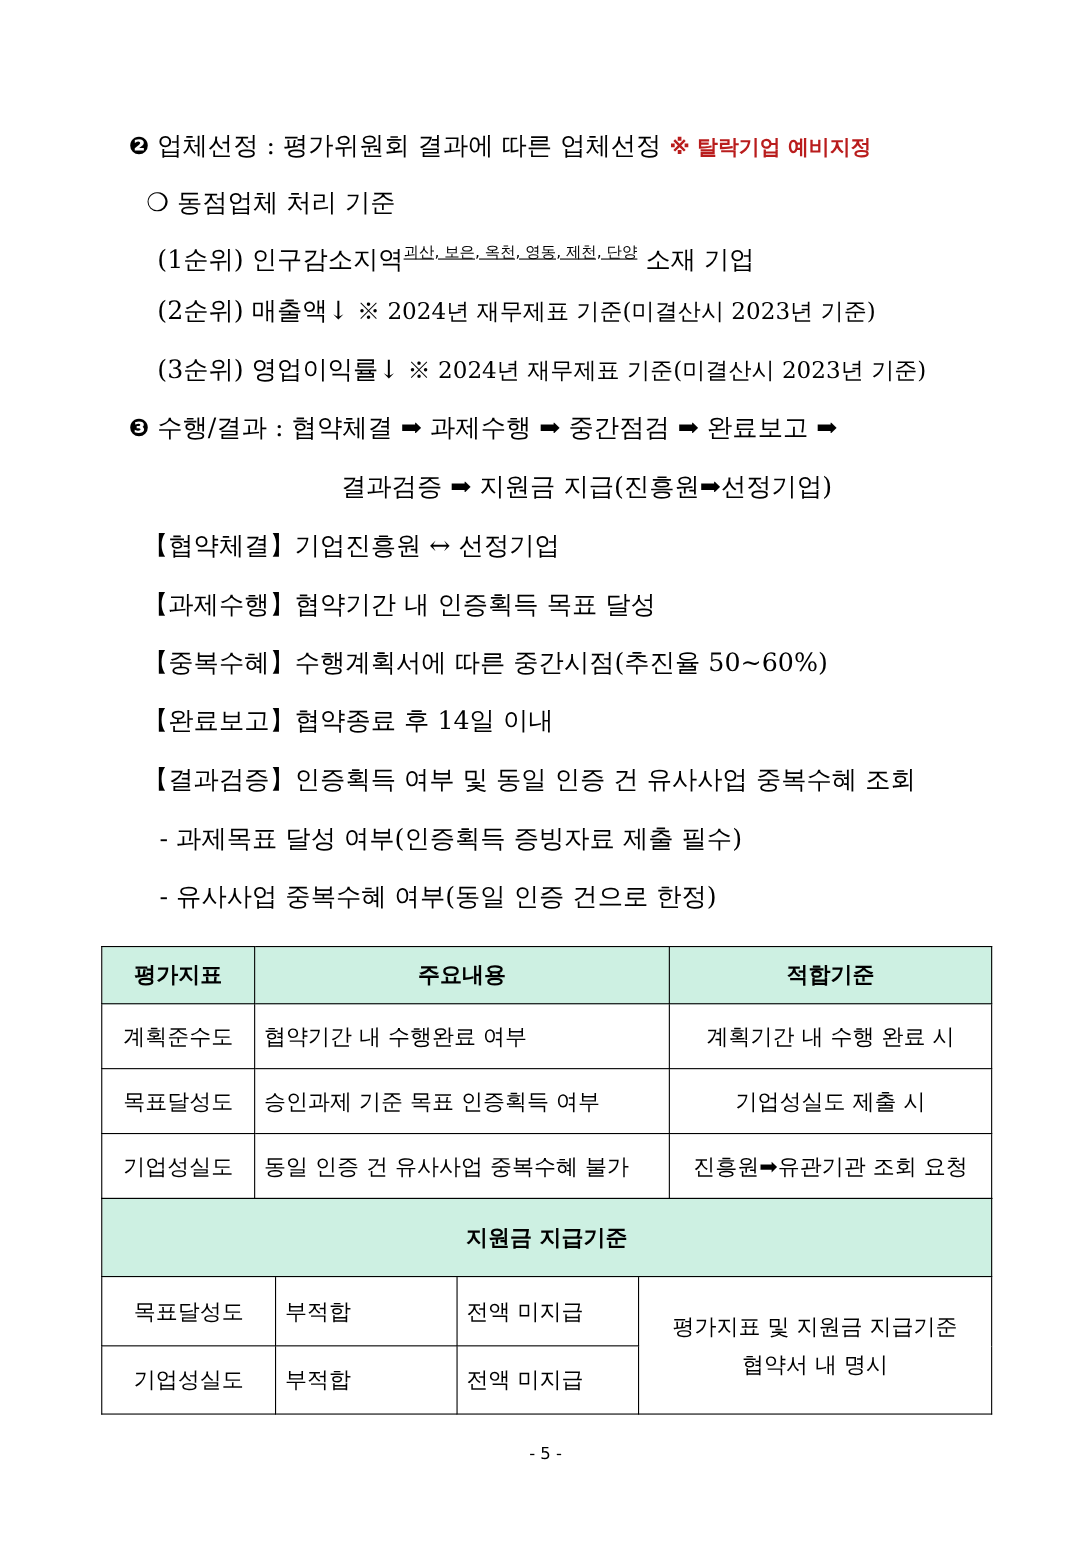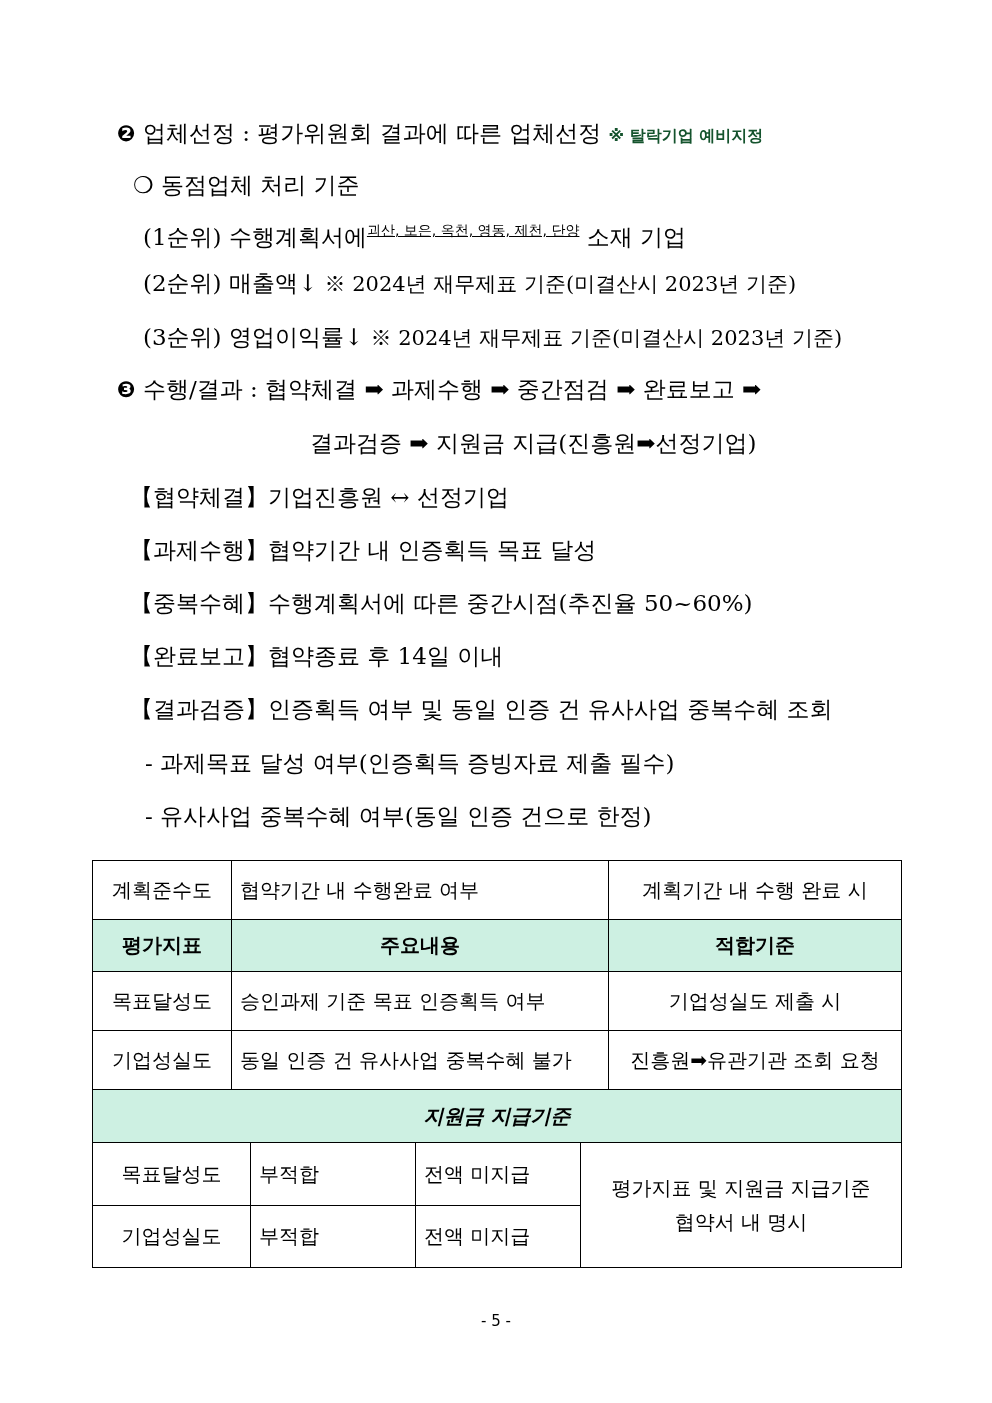--- a/index.html
+++ b/index.html
@@ -1,20 +1,20 @@
 <!DOCTYPE html>
 <html><head>
 <meta charset="utf-8">
 <style>
   html, body { margin:0; padding:0; background:#ffffff; }
   body { width:992px; height:1403px; position:relative; overflow:hidden;
          font-family:"DejaVu Serif","Liberation Serif",serif; color:#000; }
   .line { position:absolute; white-space:nowrap; font-size:23px; line-height:30px; }
   .circ { font-family:"DejaVu Sans",sans-serif; font-weight:bold; font-size:22px; }
-  .blue { color:#14532d; font-family:"DejaVu Sans",sans-serif; font-weight:bold; font-size:16px; }
+  .blue { color:#b91c1c; font-family:"DejaVu Sans",sans-serif; font-weight:bold; font-size:19px; }
   .sup { font-size:14px; vertical-align:10px; font-family:"DejaVu Sans",sans-serif;text-decoration:underline; }
   .note { font-size:21px; }
   table { position:absolute; border-collapse:collapse; table-layout:fixed;
           font-family:"DejaVu Sans","Liberation Sans",sans-serif; font-size:20px; }
   td { border:1.5px solid #000; padding:0 8px; white-space:nowrap; }
   .hd { background:#cdf0e2; font-weight:bold; text-align:center; }
   .c { text-align:center; }
   .pageno { position:absolute; left:0; width:992px; top:1312px; text-align:center;
             font-family:"DejaVu Sans",sans-serif; font-size:15px; }
 </style>
@@ -27,21 +27,21 @@
   <span class="blue">※ 탈락기업 예비지정</span>
 </div>
 
 <div class="line" style="left:133px;top:170px;">
   <span>❍</span>
   <span>동점업체 처리 기준</span>
 </div>
 
 <div class="line" style="left:143px;top:215px;">
   <span>(1순위)</span>
-  <span>수행계획서에</span><span class="sup">괴산, 보은, 옥천, 영동, 제천, 단양</span>
+  <span>인구감소지역</span><span class="sup">괴산, 보은, 옥천, 영동, 제천, 단양</span>
   <span>소재 기업</span>
 </div>
 
 <div class="line" style="left:143px;top:268px;">
   <span>(2순위)</span>
   <span>매출액↓</span>
   <span class="note">※ 2024년 재무제표 기준(미결산시 2023년 기준)</span>
 </div>
 
 <div class="line" style="left:143px;top:322px;">
@@ -74,29 +74,29 @@
 <div class="line" style="left:145px;top:748px;text-align:right;">- 과제목표 달성 여부(인증획득 증빙자료 제출 필수)</div>
 <div class="line" style="left:145px;top:801px;">- 유사사업 중복수혜 여부(동일 인증 건으로 한정)</div>
 
 <table style="left:92px;top:860px;width:809px;">
   <colgroup>
       <col style="width:139px">
       <col style="width:377px">
       <col style="width:293px">
     </colgroup>
   <tbody>
-      <tr style="height:59px;">
+      <tr style="height:52px;">
+    <td class="hd">평가지표</td>
+    <td class="hd">주요내용</td>
+    <td class="hd">적합기준</td>
+  </tr>
+  <tr style="height:59px;">
     <td class="c">계획준수도</td>
     <td>협약기간 내 수행완료 여부</td>
     <td class="c">계획기간 내 수행 완료 시</td>
-  </tr>
-  <tr style="height:52px;">
-    <td class="hd">평가지표</td>
-    <td class="hd">주요내용</td>
-    <td class="hd">적합기준</td>
   </tr>
   <tr style="height:59px;">
     <td class="c">목표달성도</td>
     <td>승인과제 기준 목표 인증획득 여부</td>
     <td class="c">기업성실도 제출 시</td>
   </tr>
   <tr style="height:59px;">
     <td class="c">기업성실도</td>
     <td>동일 인증 건 유사사업 중복수혜 불가</td>
     <td class="c">진흥원➡유관기관 조회 요청</td>
@@ -105,21 +105,21 @@
   </table>
 
 <table style="left:92px;top:1089px;width:809px;">
   <colgroup>
       <col style="width:158px">
       <col style="width:165px">
       <col style="width:165px">
       <col style="width:321px">
     </colgroup>
   <tbody>
-      <tr style="height:53px;font-style:italic;">
+      <tr style="height:71px;">
     <td class="hd" colspan="4">지원금 지급기준</td>
   </tr>
   <tr style="height:63px;">
     <td class="c">목표달성도</td>
     <td>부적합</td>
     <td>전액 미지급</td>
     <td class="c" rowspan="2" style="line-height:34px;border-radius:27px;">
       <div>평가지표 및 지원금 지급기준</div>
       <div>협약서 내 명시</div>
     </td>

